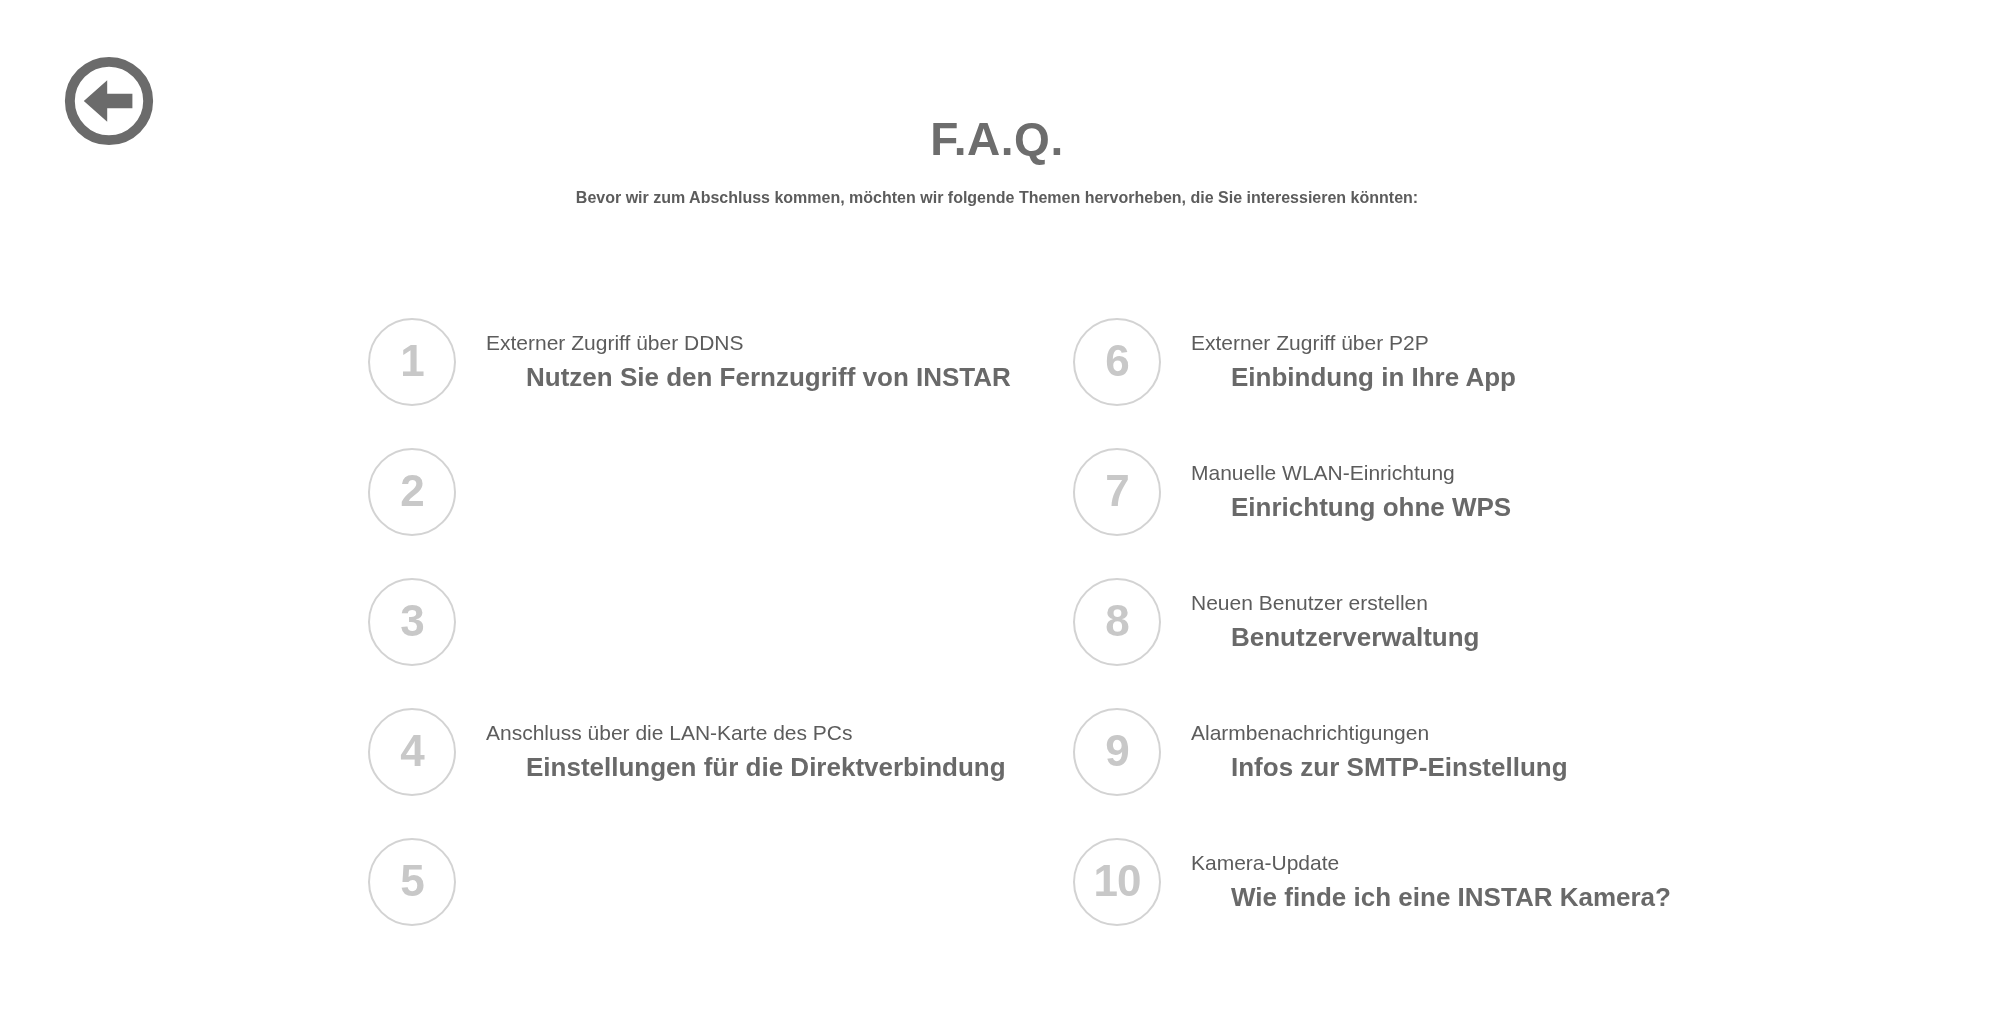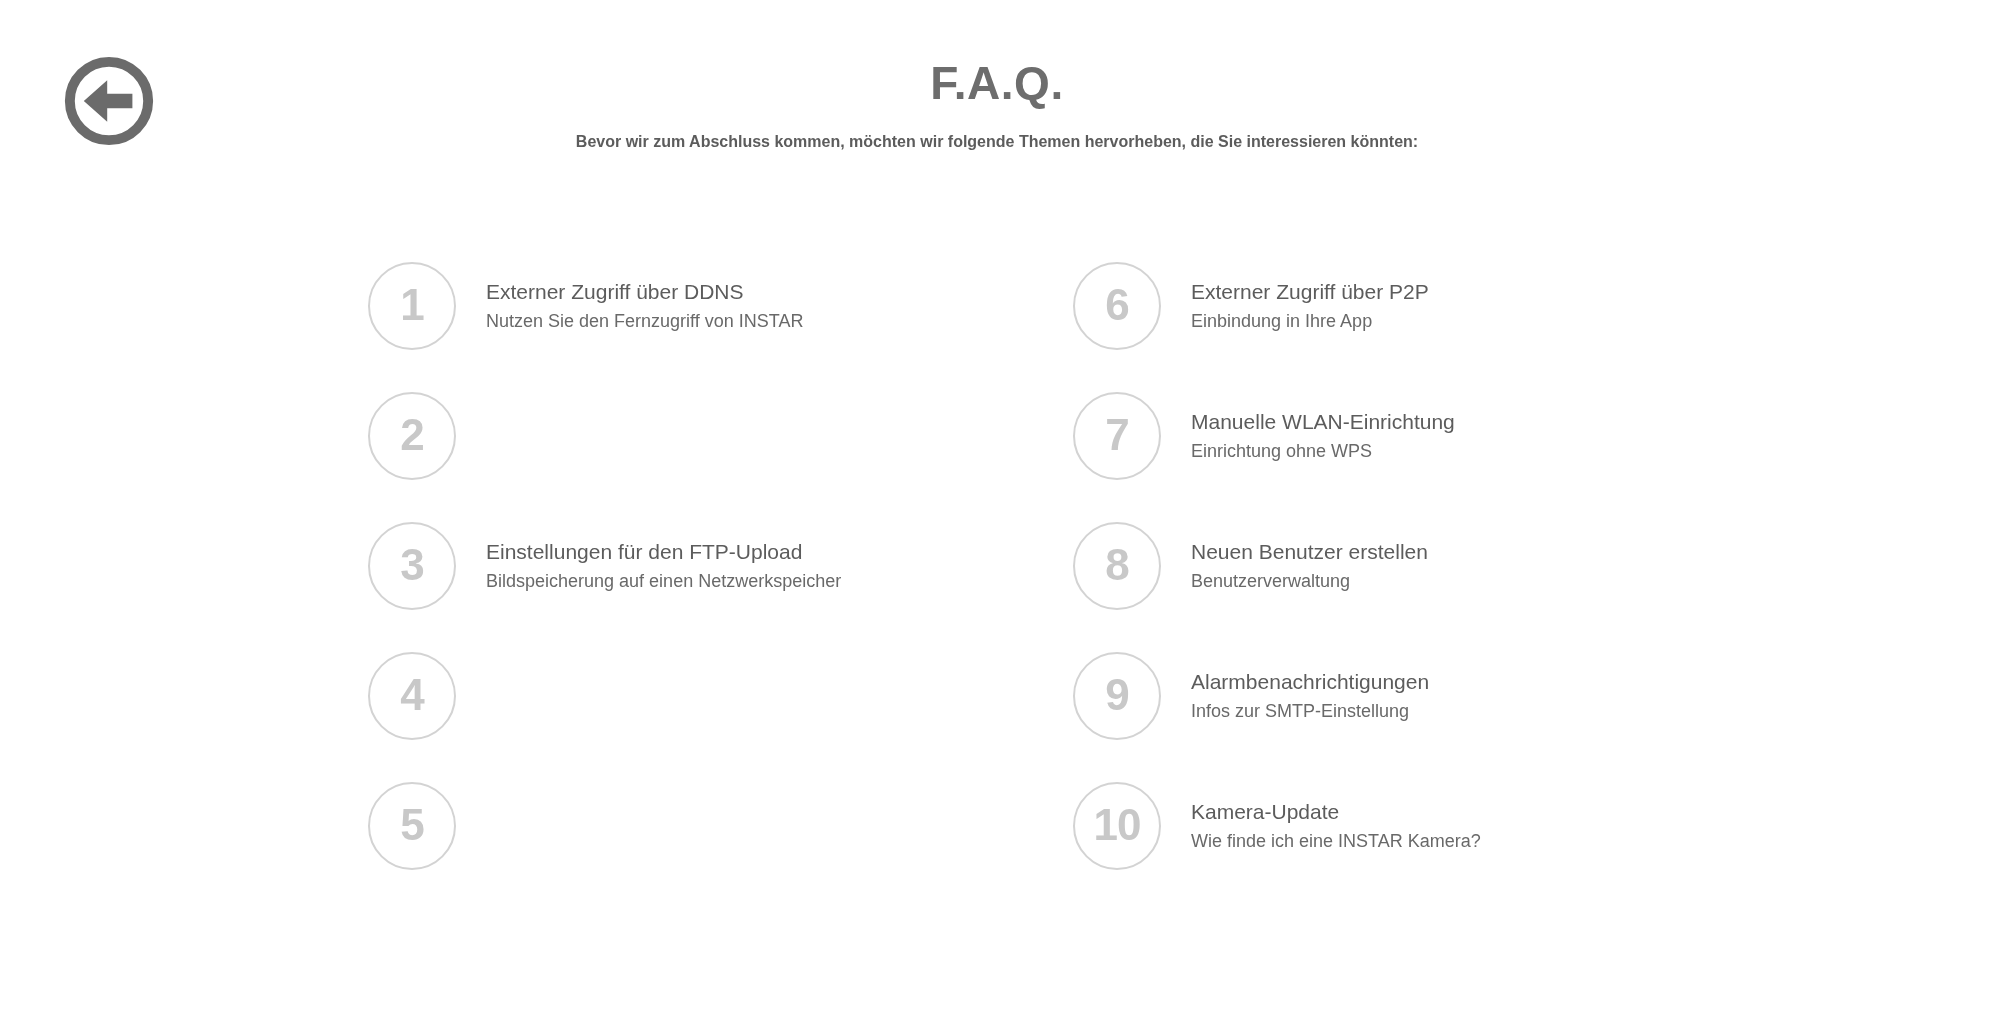--- a/index.html
+++ b/index.html
@@ -23,21 +23,21 @@
   .back-button{
     position:absolute;
     left:64px;top:56px;
     width:90px;height:90px;
     background:none;border:none;
     cursor:pointer;
     padding:0;
   }
   .back-button svg{display:block;width:100%;height:100%;}
   .header{
-    padding-top:60px;
+    padding-top:116px;
     text-align:center;
   }
   .page-title{
     font-size:46px;
     line-height:1;
     font-weight:bold;
     color:var(--heading);
     letter-spacing:0.5px;
   }
   .page-subtitle{
@@ -81,24 +81,25 @@
     margin-left:30px;
   }
   .faq-title{
     font-size:21px;
     line-height:1.25;
     font-weight:normal;
     color:var(--item-title);
   }
   .faq-desc{
     margin-top:5px;
-    font-size:18px;
+    font-size:26px;
     line-height:1.25;
-    font-weight:400;
+    font-weight:700;
     color:var(--item-desc);
+    margin-left:40px;
   }
 </style>
 </head>
 <body>
 
 <button class="back-button" aria-label="back">
   <span>
     <svg viewBox="0 0 100 100" xmlns="http://www.w3.org/2000/svg">
       <circle cx="50" cy="50" r="43.5" fill="none" stroke="var(--back-icon)" stroke-width="11"></circle>
       <polygon points="22,50 48,27 48,42 76,42 76,58 48,58 48,73" fill="var(--back-icon)"></polygon>
@@ -125,29 +126,29 @@
   <div class="faq-item">
     <div class="num-circle">
       <span class="num">2</span>
     </div>
   </div>
 
   <div class="faq-item">
     <div class="num-circle">
       <span class="num">3</span>
     </div>
-    <div class="faq-text">
-      <div class="faq-title">Einstellungen für den FTP-Upload</div>
-      <div class="faq-desc">Bildspeicherung auf einen Netzwerkspeicher</div>
-    </div>
   </div>
 
   <div class="faq-item">
     <div class="num-circle">
       <span class="num">4</span>
+    </div>
+    <div class="faq-text">
+      <div class="faq-title">Anschluss über die LAN-Karte des PCs</div>
+      <div class="faq-desc">Einstellungen für die Direktverbindung</div>
     </div>
   </div>
 
   <div class="faq-item">
     <div class="num-circle">
       <span class="num">5</span>
     </div>
   </div>
 
   <div class="faq-item">

